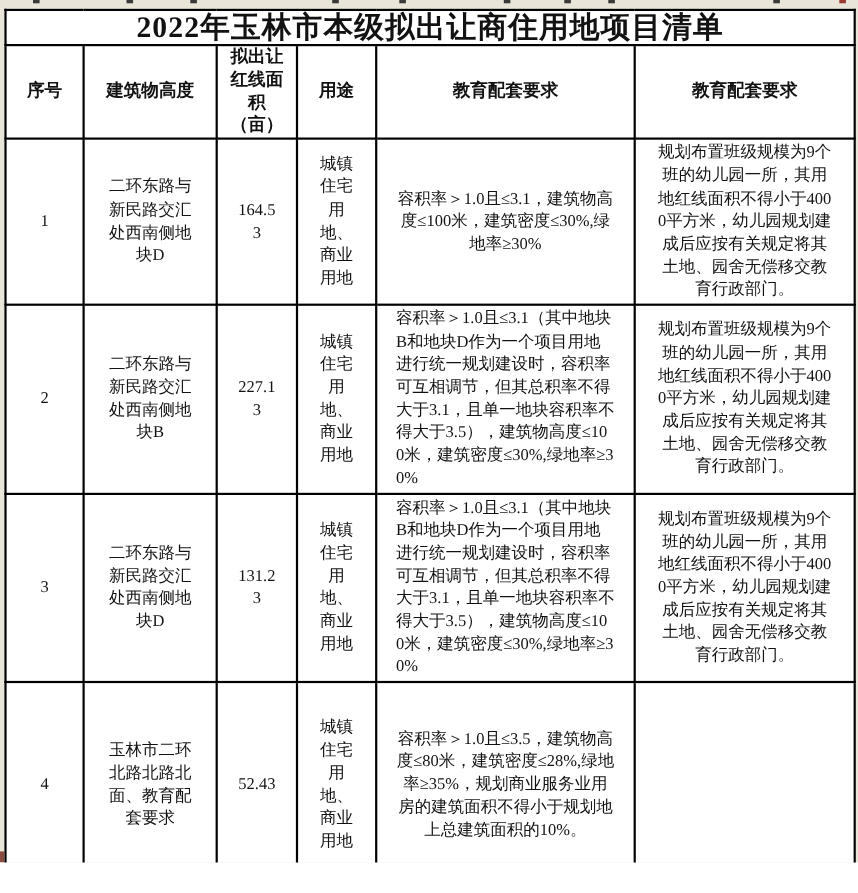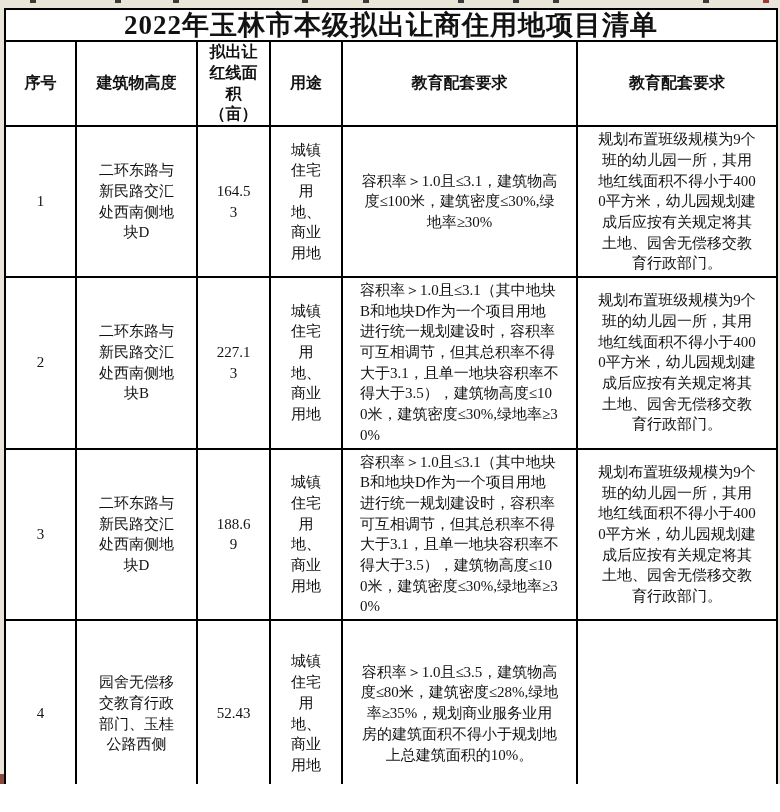--- a/index.html
+++ b/index.html
@@ -122,29 +122,29 @@
       <td class="c-loc">二环东路与新民路交汇处西南侧地块B</td>
       <td class="c-area">227.13</td>
       <td class="c-use">城镇住宅用地、商业用地</td>
       <td class="c-ind">容积率＞1.0且≤3.1（其中地块B和地块D作为一个项目用地进行统一规划建设时，容积率可互相调节，但其总积率不得大于3.1，且单一地块容积率不得大于3.5），建筑物高度≤100米，建筑密度≤30%,绿地率≥30%</td>
       <td class="c-edu">规划布置班级规模为9个班的幼儿园一所，其用地红线面积不得小于4000平方米，幼儿园规划建成后应按有关规定将其土地、园舍无偿移交教育行政部门。</td>
     </tr>
 
     <tr>
       <td class="c-no">3</td>
       <td class="c-loc">二环东路与新民路交汇处西南侧地块D</td>
-      <td class="c-area">188.69</td>
+      <td class="c-area">131.23</td>
       <td class="c-use">城镇住宅用地、商业用地</td>
       <td class="c-ind">容积率＞1.0且≤3.1（其中地块B和地块D作为一个项目用地进行统一规划建设时，容积率可互相调节，但其总积率不得大于3.1，且单一地块容积率不得大于3.5），建筑物高度≤100米，建筑密度≤30%,绿地率≥30%</td>
       <td class="c-edu">规划布置班级规模为9个班的幼儿园一所，其用地红线面积不得小于4000平方米，幼儿园规划建成后应按有关规定将其土地、园舍无偿移交教育行政部门。</td>
     </tr>
 
     <tr>
       <td class="c-no">4</td>
-      <td class="c-loc">园舍无偿移交教育行政部门、玉桂公路西侧</td>
+      <td class="c-loc">玉林市二环北路北路北面、教育配套要求</td>
       <td class="c-area">52.43</td>
       <td class="c-use">城镇住宅用地、商业用地</td>
       <td class="c-ind">容积率＞1.0且≤3.5，建筑物高度≤80米，建筑密度≤28%,绿地率≥35%，规划商业服务业用房的建筑面积不得小于规划地上总建筑面积的10%。</td>
       <td class="c-edu"></td>
     </tr>
   </tbody>
     <tbody class="partial">
       <tr>
         <td></td>
         <td></td>

